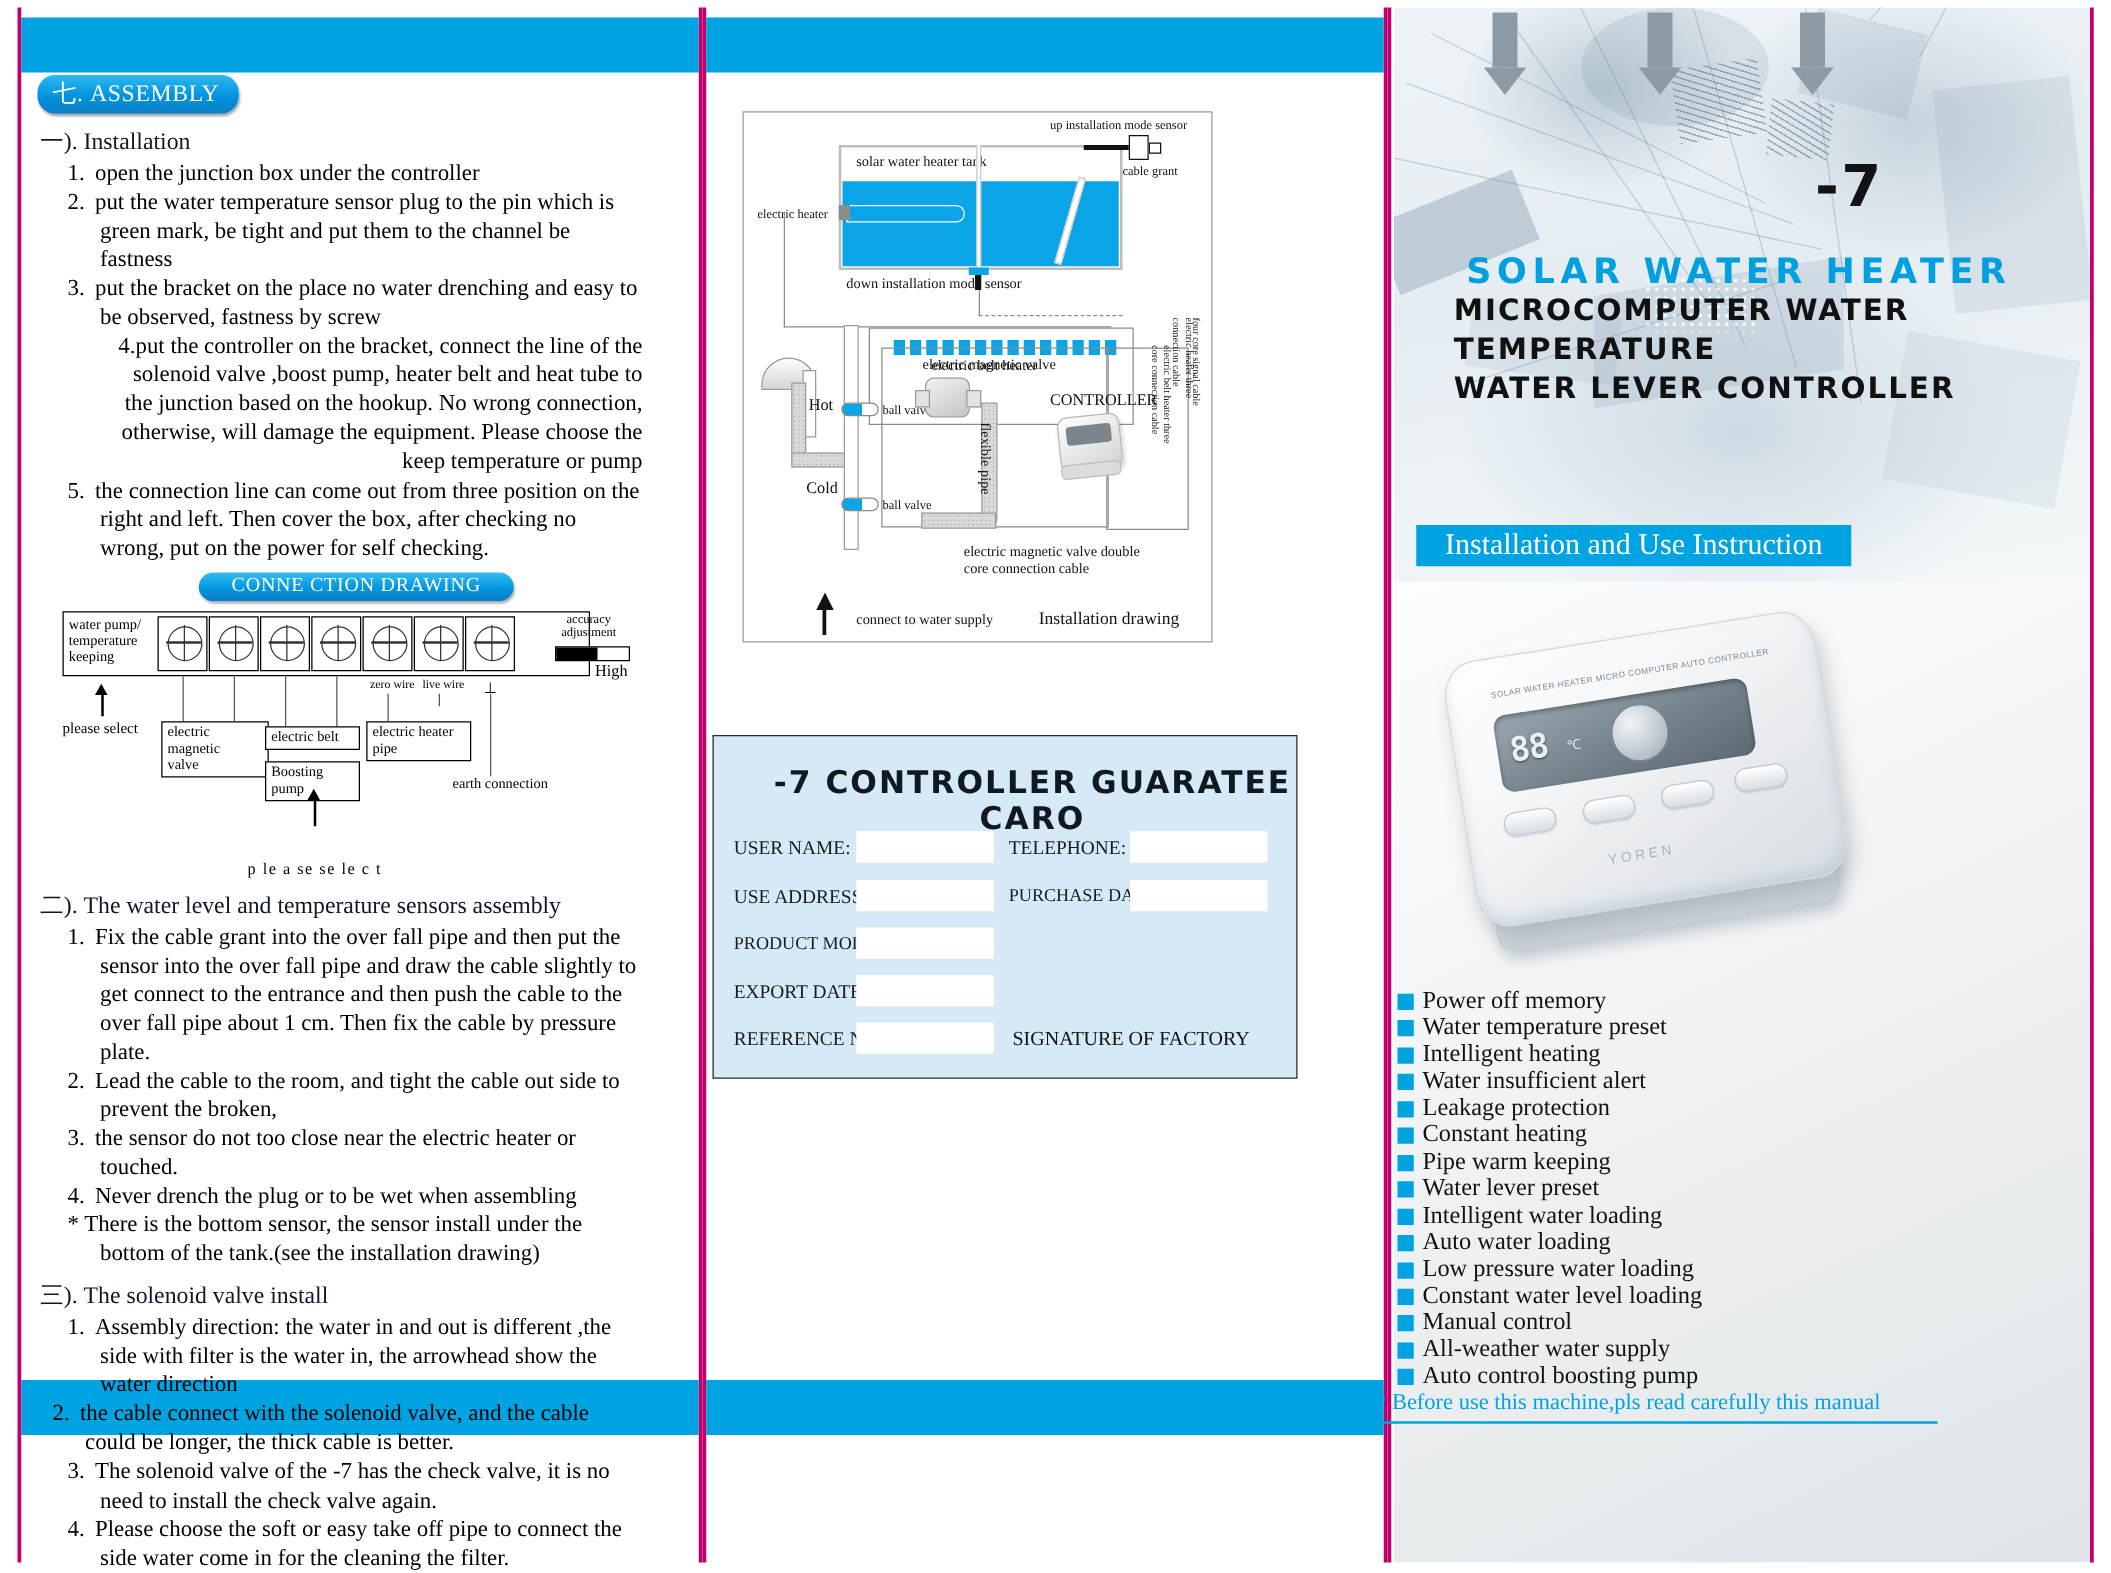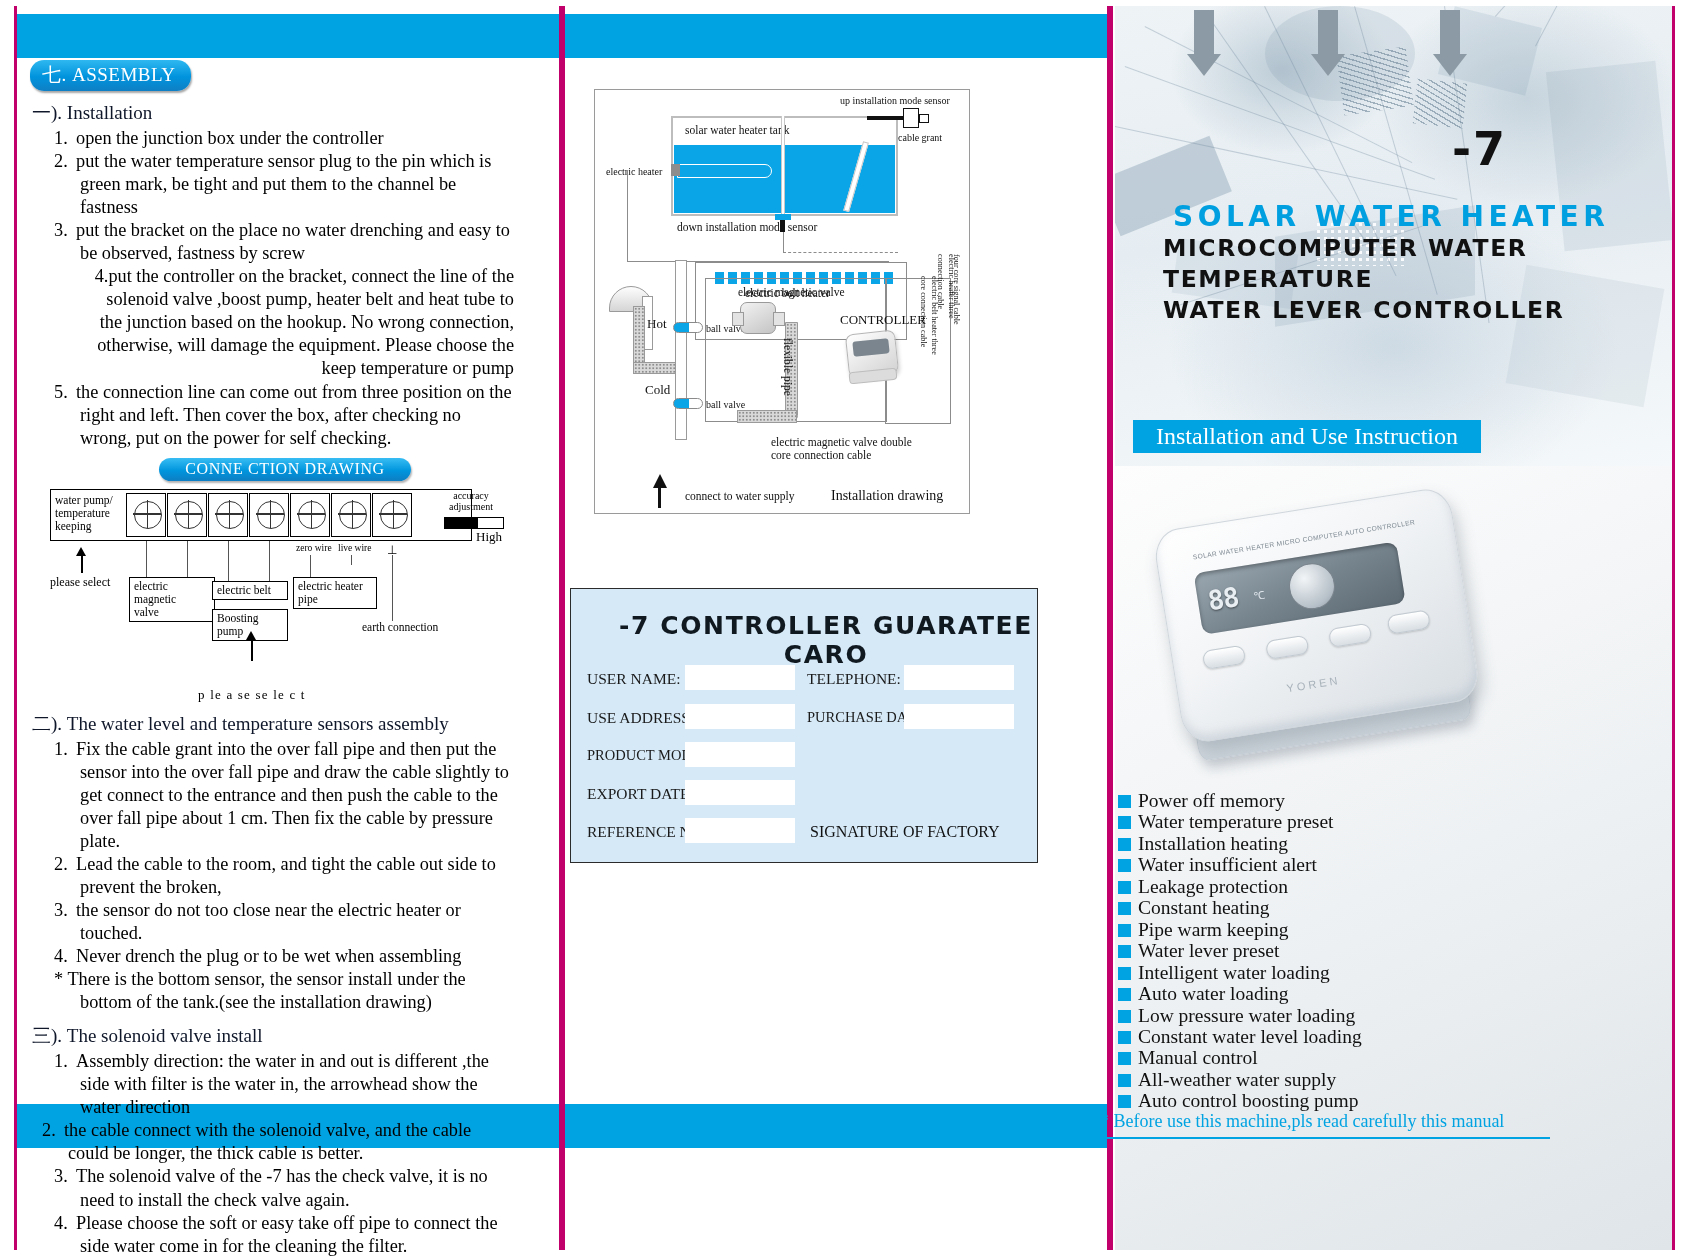--- a/index.html
+++ b/index.html
@@ -746,21 +746,21 @@
       <div class="feat">
           <i class="sq"></i>
           <span>Power off memory</span>
         </div>
       <div class="feat">
           <i class="sq"></i>
           <span>Water temperature preset</span>
         </div>
       <div class="feat">
           <i class="sq"></i>
-          <span>Installation heating</span>
+          <span>Intelligent heating</span>
         </div>
       <div class="feat">
           <i class="sq"></i>
           <span>Water insufficient alert</span>
         </div>
       <div class="feat">
           <i class="sq"></i>
           <span>Leakage protection</span>
         </div>
       <div class="feat">

